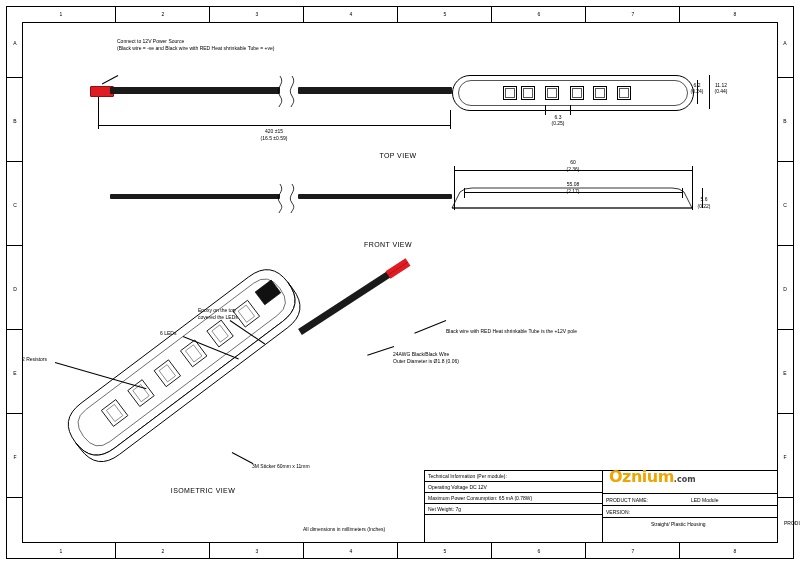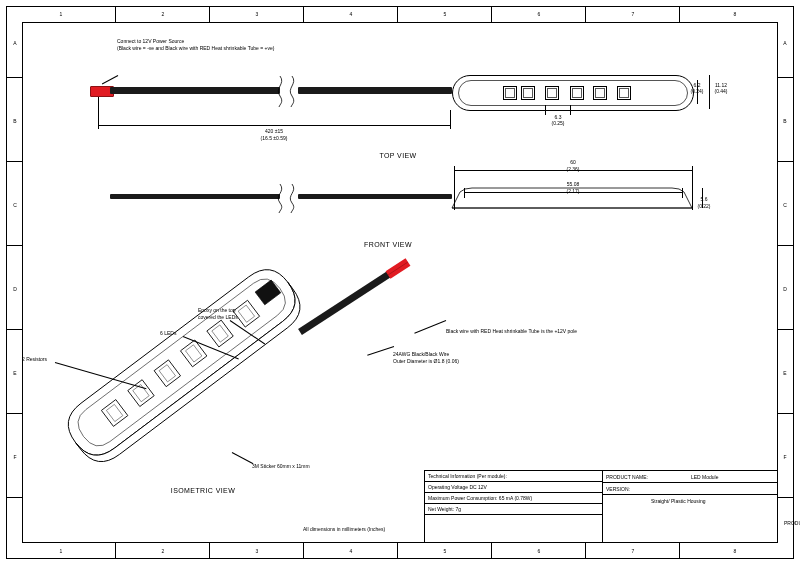--- a/index.html
+++ b/index.html
@@ -253,20 +253,23 @@
   <div id="titleblock">
     <div id="tb-left">
       <div class="tbrow">Technical Information (Per module):</div>
       <div class="tbrow">Operating Voltage DC 12V</div>
       <div class="tbrow">Maximum Power Consumption: 65  mA (0.78W)</div>
       <div class="tbrow">Net Weight: 7g</div>
       <div class="tbrow" style="border-bottom:none;height:28px;"></div>
     </div>
 
     <div id="tb-right">
+      <div class="tbr" style="height:23px;border-bottom:1px solid #000;">
+        <span class="logo" style="left:6px;top:1px;"><span>Oznium</span><span class="dotcom">.com</span></span>
+      </div>
       <div class="tbr">
         <span>PRODUCT NAME:</span>
         <span style="position:absolute;left:88px;top:1px;">LED Module</span>
       </div>
       <div class="tbr">
         <span>VERSION:</span>
       </div>
       <div class="tbr" style="border-bottom:none;">
         <span style="position:absolute;left:48px;top:1px;">Straight/ Plastic Housing</span>
       </div>

